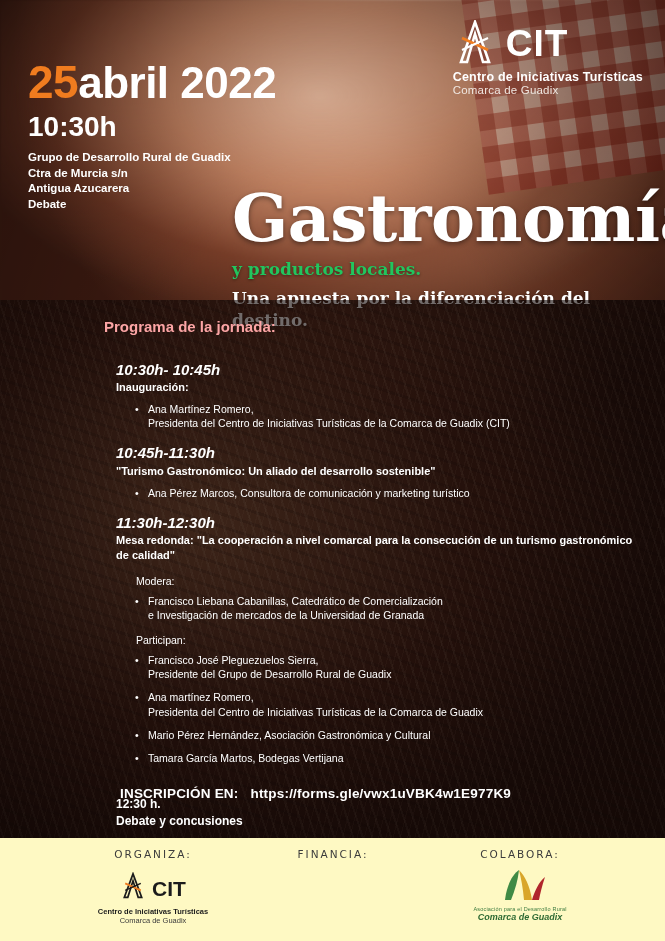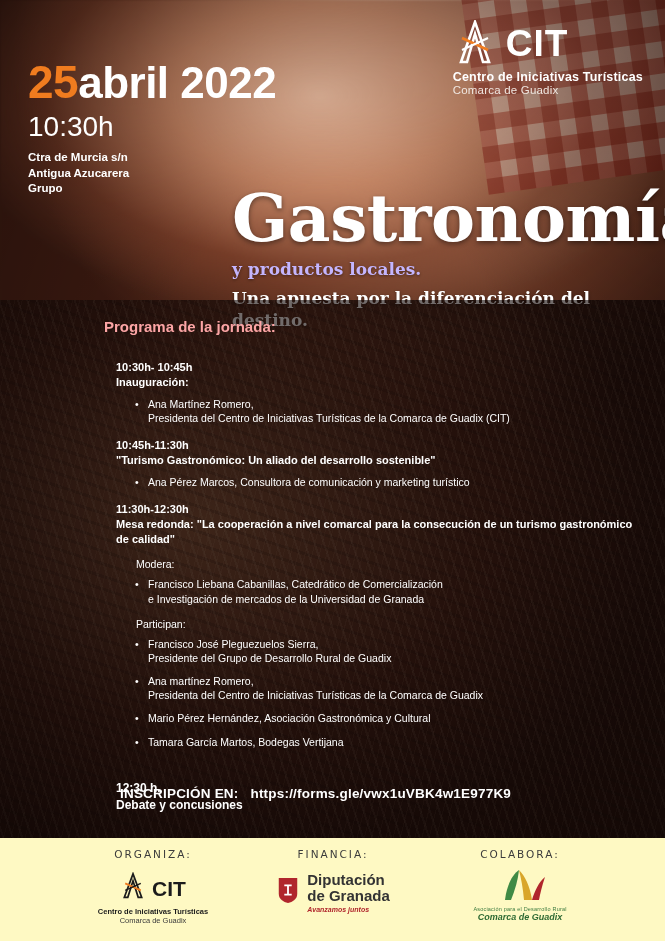--- a/index.html
+++ b/index.html
@@ -96,21 +96,21 @@
     letter-spacing: -0.5px;
   }
   .date-num {
     color: #f07c1f;
     font-size: 46px;
     font-weight: bold;
   }
   .time {
     margin-top: 8px;
     font-size: 28px;
-    font-weight: normal;
+    font-weight: bold;
     color: #ffffff;
     line-height: 1;
   }
   .venue {
     margin-top: 9px;
     font-size: 11.5px;
     font-weight: bold;
     color: #ffffff;
     line-height: 1.35;
   }
@@ -129,21 +129,21 @@
     color: #ffffff;
     line-height: .98;
     letter-spacing: -0.5px;
     text-shadow: 0 2px 5px rgba(0,0,0,.45);
   }
   .sub-title {
     margin-top: 8px;
     font-family: "DejaVu Serif", serif;
     font-size: 17px;
     font-weight: bold;
-    color: #c4b5fd;
+    color: #22c55e;
     line-height: 1.25;
     text-shadow: 0 1px 3px rgba(0,0,0,.45);
   }
   .sub-title2 {
     margin-top: 7px;
     font-family: "DejaVu Serif", serif;
     font-size: 17px;
     font-weight: bold;
     color: #ffffff;
     line-height: 1.3;
@@ -164,24 +164,25 @@
     color: #fca5a5;
   }
   .prog {
     position: absolute;
     left: 116px; top: 60px;
     width: 520px;
     color: #ffffff;
   }
   .slot { margin-bottom: 13px; }
   .slot-time {
-    font-size: 11px;
+    font-size: 15px;
     font-weight: bold;
     color: #ffffff;
     line-height: 1.35;
+    font-style: italic;
   }
   .slot-head {
     font-size: 11px;
     font-weight: bold;
     color: #ffffff;
     line-height: 1.35;
   }
   .bullets { margin: 7px 0 0 32px; padding: 0; list-style: none; }
   .bullets li {
     position: relative;
@@ -275,23 +276,24 @@
     <div class="cit-sub1">Centro de Iniciativas Turísticas</div>
     <div class="cit-sub2">Comarca de Guadix</div>
   </div>
 
   <div class="date-block">
     <div class="date-line">
       <span class="date-num">25</span><span>abril 2022</span>
     </div>
     <div class="time">10:30h</div>
     <div class="venue">
+      <div>Grupo de Desarrollo Rural de Guadix</div>
       <div>Ctra de Murcia s/n</div>
       <div>Antigua Azucarera</div>
-      <div>Grupo</div>
+      <div>Debate</div>
     </div>
   </div>
 
   <div class="title-wrap">
     <div class="main-title">Gastronomía</div>
     <div class="sub-title">y productos locales.</div>
     <div class="sub-title2">Una apuesta por la diferenciación del destino.</div>
   </div>
 
   <div class="panel">
@@ -362,33 +364,20 @@
           </svg>
         </span>
         <span class="cit-foot-word">CIT</span>
       </div>
       <div class="cit-foot-sub1">Centro de Iniciativas Turísticas</div>
       <div class="cit-foot-sub2">Comarca de Guadix</div>
     </div>
 
     <div class="foot-col f2">
       <div class="foot-label">FINANCIA:</div>
-      <div class="dip">
-        <span>
-          <svg viewBox="0 0 26 32" width="24" height="30" aria-hidden="true">
-            <path d="M3 3 H23 V20 C23 26 18 29 13 30 C8 29 3 26 3 20 Z" fill="#b0262c"></path>
-            <path d="M9 11 H17 M13 11 V21 M9 21 H17" stroke="#ffffff" stroke-width="2" fill="none"></path>
-          </svg>
-        </span>
-        <span class="dip-name">
-          <span>Diputación</span><br>
-          <span>de Granada</span>
-          <div class="dip-tag">Avanzamos juntos</div>
-        </span>
-      </div>
     </div>
 
     <div class="foot-col f3">
       <div class="foot-label">COLABORA:</div>
       <div class="colab">
         <span>
           <svg viewBox="0 0 70 34" width="70" height="34" aria-hidden="true">
             <path d="M20 32 C22 16 28 6 34 2 C33 12 30 22 26 32 Z" fill="#3f8a45"></path>
             <path d="M34 2 C40 8 45 18 47 32 L39 32 C38 20 36 10 34 2 Z" fill="#d9a62a"></path>
             <path d="M47 32 C50 22 54 14 60 9 C57 18 55 26 54 32 Z" fill="#b0262c"></path>

